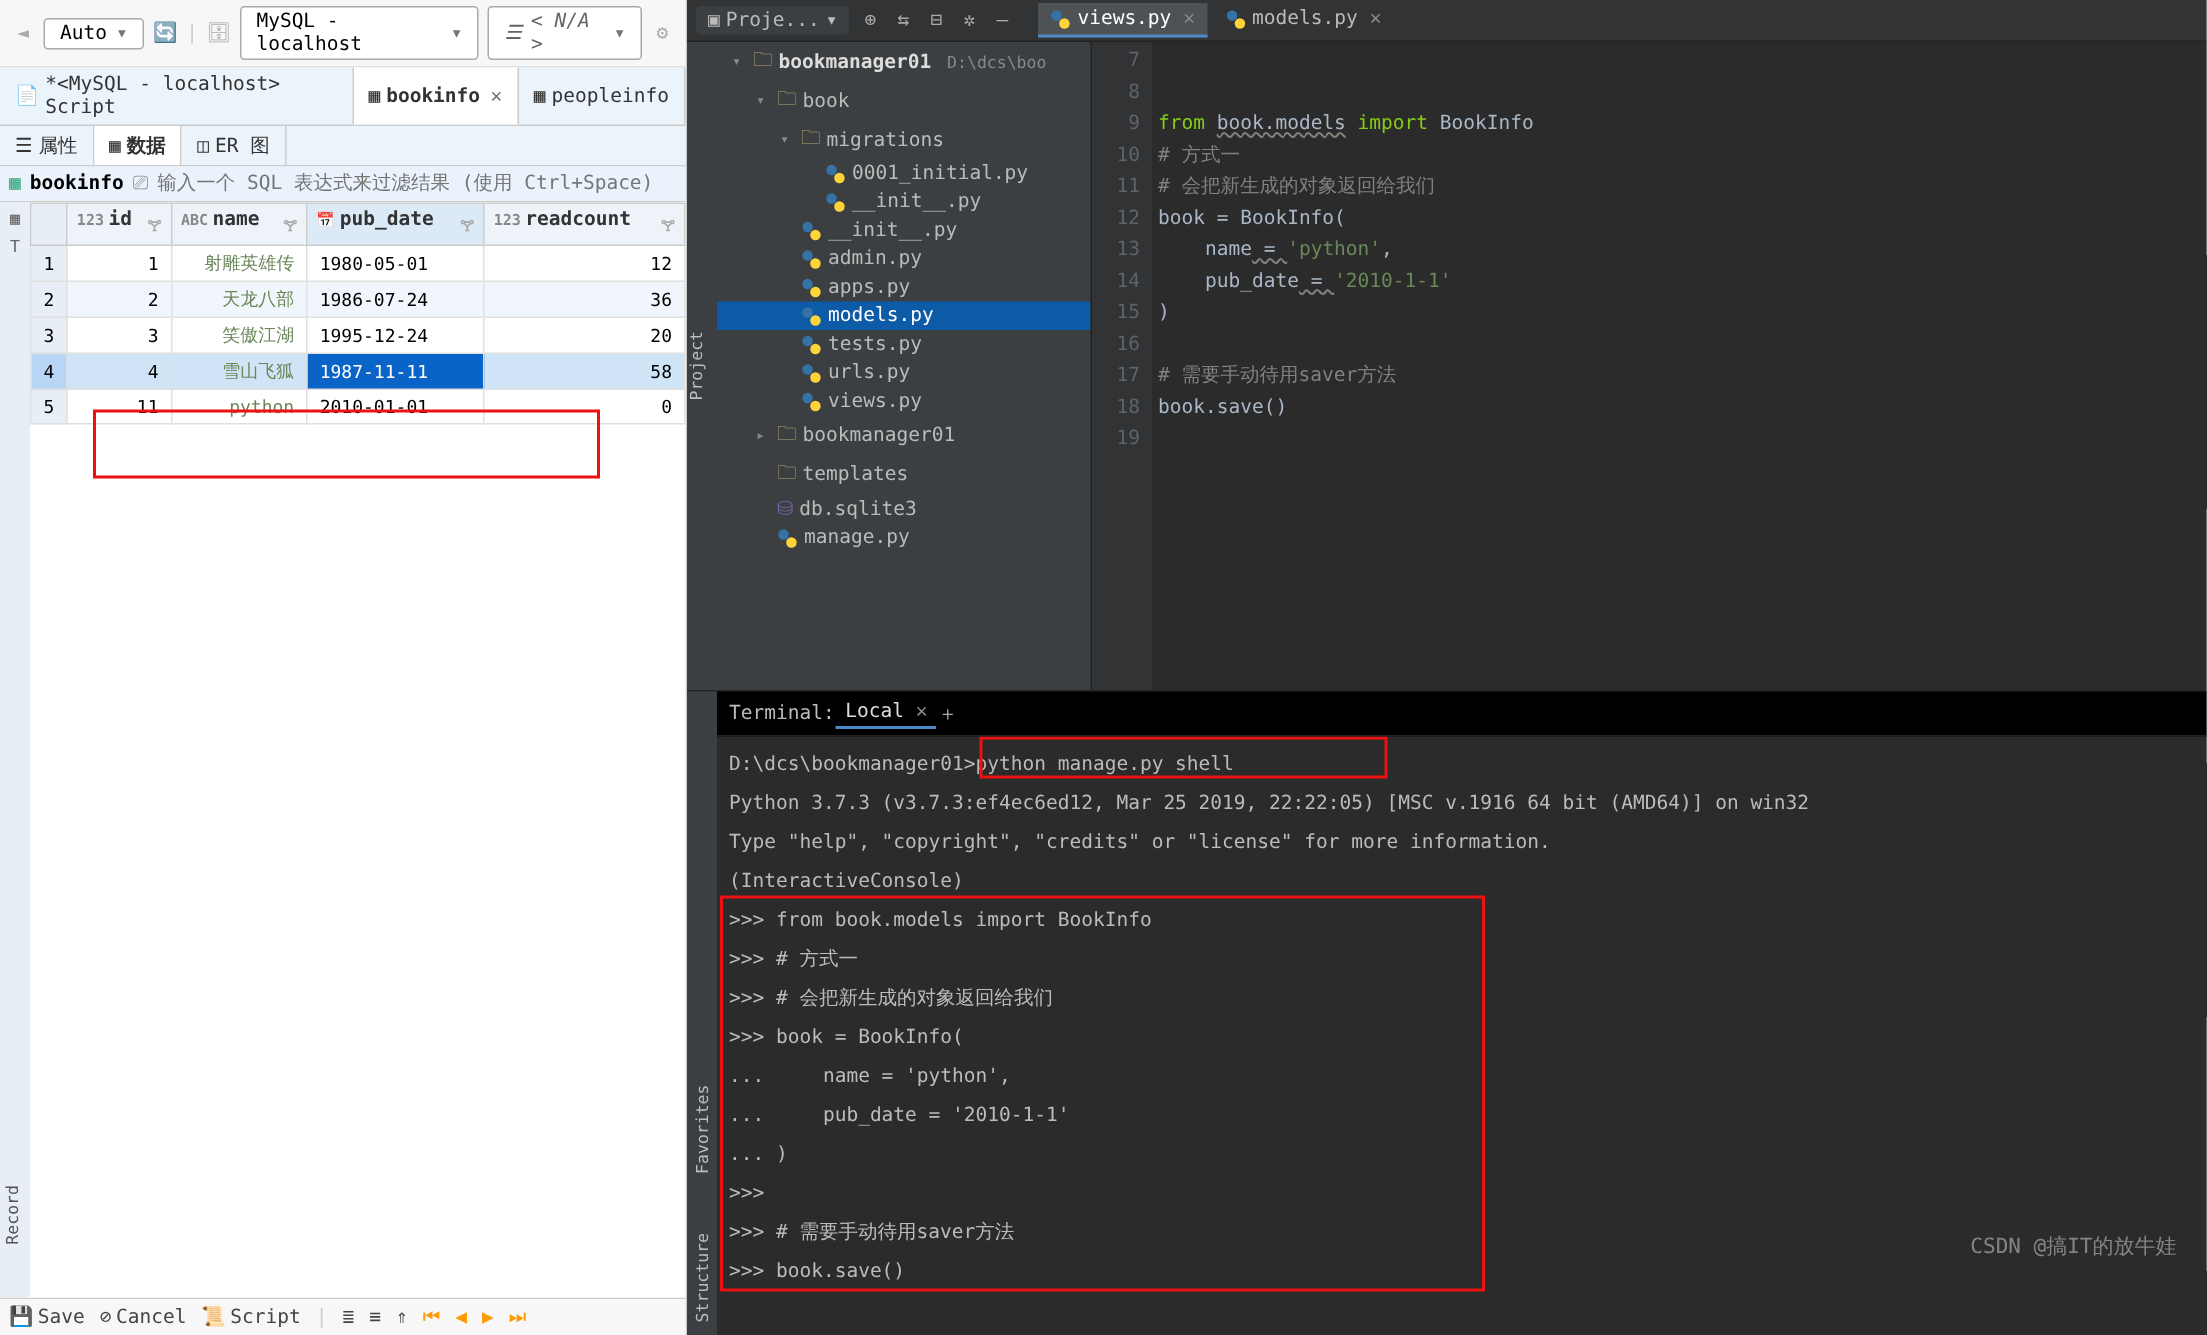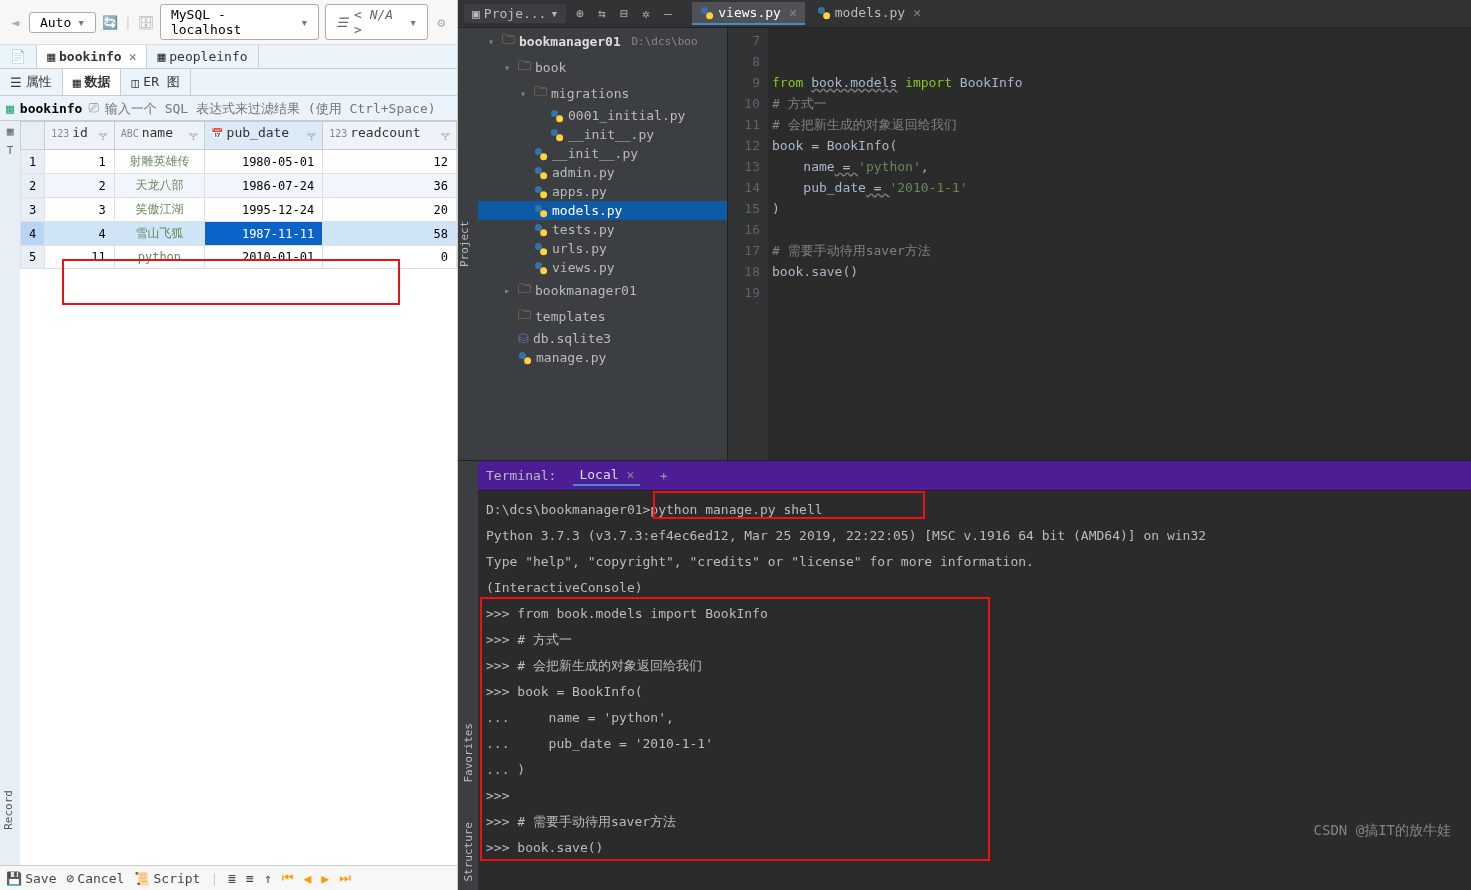--- a/index.html
+++ b/index.html
@@ -14,27 +14,27 @@
 .tabs{display:flex;background:#ecf4fb;border-bottom:1px solid #ccc}
 .tab{padding:4px 10px;border-right:1px solid #ccc;display:flex;align-items:center;gap:4px;color:#333;cursor:pointer}
 .tab.active{background:#fff;font-weight:bold}
 .tab .x{color:#777;padding-left:3px}
 .subtabs{display:flex;background:#ecf4fb;border-bottom:1px solid #ccc}
 .subtabs .tab{font-size:12px}
 .tableheader{display:flex;align-items:center;gap:6px;padding:4px 6px;background:#eaf3fb;border-bottom:1px solid #ccc}
 .filter{flex:1;color:#888;border:none;background:transparent;outline:none}
 .grid{flex:1;background:#fff;position:relative;overflow:hidden;display:flex}
 table{border-collapse:collapse;width:100%}
-th{background:#eef3f9;border:1px solid #ccc;padding:3px 6px;font-weight:normal;font-size:12px;color:#333;text-align:left;height:23px}
+th{background:#eef3f9;border:1px solid #ccc;padding:3px 6px;font-weight:bold;font-size:12px;color:#333;text-align:left;height:23px}
 th .colicon{color:#888;font-size:10px;margin-right:3px}
 th .filticon{float:right;color:#aaa;font-size:10px}
 td{border:1px solid #e0e0e0;padding:3px 8px;height:23px;font-size:12px}
 td.num{text-align:right}
-td.str{text-align:center}
-td.date{text-align:right}
+td.str{text-align:right}
+td.date{text-align:left}
 td.sel{background:#0a64c8;color:#fff}
 tr.even{background:#f0f6fc}
 tr.selrow{background:#d0e4f8}
 .redbox5{position:absolute;border:2px solid #e11;pointer-events:none}
 .status{display:flex;gap:10px;padding:4px 6px;background:#f7f7f7;border-top:1px solid #ccc;font-size:12px;color:#444;align-items:center}
 .status .btn{display:flex;align-items:center;gap:3px;cursor:pointer}
 .sideicons{width:20px;background:#e8eef5;display:flex;flex-direction:column;align-items:center;gap:6px;padding-top:4px}
 .sideicons span{font-size:11px;color:#666;cursor:pointer}
 .vrec{position:absolute;left:2px;bottom:60px;writing-mode:vertical-rl;transform:rotate(180deg);font-size:11px;color:#555}
 
@@ -59,21 +59,21 @@
 .node .grey{color:#888;font-size:11px}
 .editor{flex:1;display:flex;background:#2b2b2b;min-width:0}
 .gutter{width:40px;background:#313335;color:#606366;text-align:right;padding:2px 8px 2px 2px;font-family:Consolas,monospace;line-height:21px}
 .code{flex:1;padding:2px 4px;font-family:Consolas,monospace;line-height:21px;white-space:pre;color:#a9b7c6;overflow:auto}
 .kw{color:#84cc16}.str{color:#6a8759}.cm{color:#808080}.id{color:#a9b7c6}.op{color:#a9b7c6}
 .underline{text-decoration:underline wavy #808080}
 .termwrap{height:430px;display:flex;border-top:1px solid #222}
 .termside{width:20px;background:#3c3f41;display:flex;flex-direction:column;justify-content:flex-end;align-items:center;padding-bottom:8px;gap:40px}
 .termside span{writing-mode:vertical-rl;transform:rotate(180deg);color:#bbb;font-size:11px}
 .terminal{flex:1;background:#2b2b2b;color:#bbb;display:flex;flex-direction:column}
-.termtabs{display:flex;align-items:center;gap:17px;padding:4px 8px;background:#4c1d95;border-bottom:1px solid #222}
+.termtabs{display:flex;align-items:center;gap:1px;padding:4px 8px;background:#000000;border-bottom:1px solid #222}
 .termtabs .ttab{color:#ddd;border-bottom:2px solid #4a88c7;padding:2px 6px}
 .termtabs .lbl{color:#bbb}
 .termtabs .plus{color:#aaa;cursor:pointer}
 .termbody{flex:1;padding:6px 8px;font-family:Consolas,monospace;line-height:26px;white-space:pre;overflow:hidden;position:relative}
 .watermark{position:absolute;right:20px;bottom:50px;color:#ccc;font-size:14px;opacity:.55}
 </style>
 </head>
 <body>
 
 <div class="left">
@@ -93,20 +93,21 @@
     <div class="tcombo italic">
         <span>☰</span>
         <span>&lt; N/A &gt;</span>
         <span class="caret">▾</span>
       </div>
     <span class="ricon">⚙</span>
   </div>
   <div class="tabs">
     <div class="tab">
         <span>📄</span>
+        <span>*&lt;MySQL - localhost&gt; Script</span>
       </div>
     <div class="tab active">
         <span>▦</span>
         <span>bookinfo</span>
         <span class="x">✕</span>
       </div>
     <div class="tab">
         <span>▦</span>
         <span>peopleinfo</span>
       </div>

